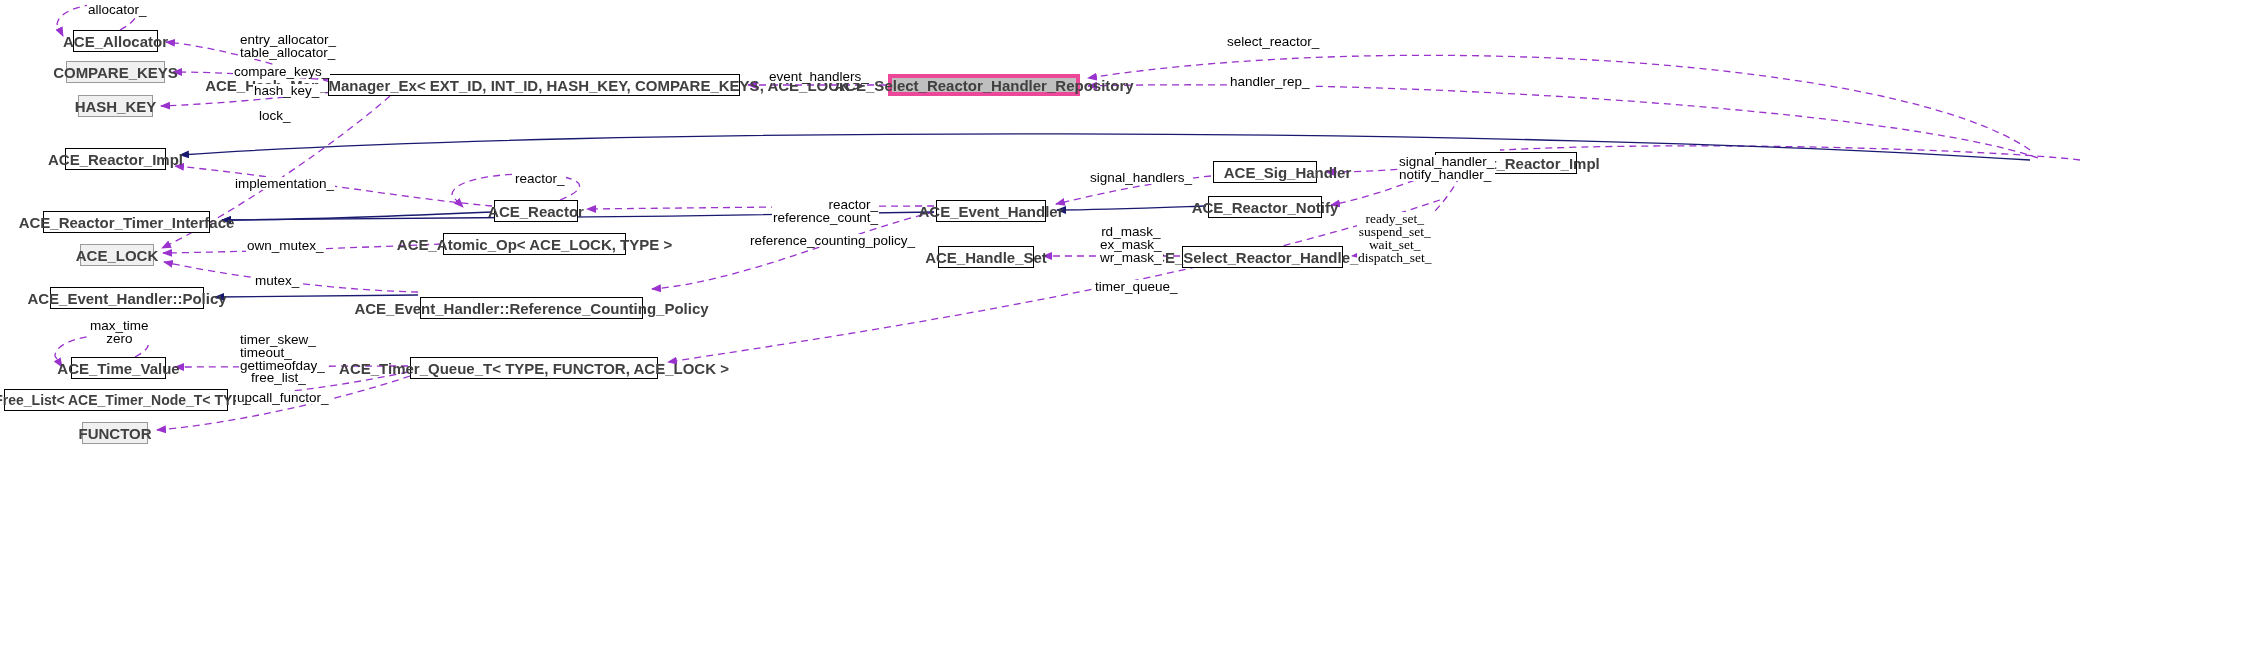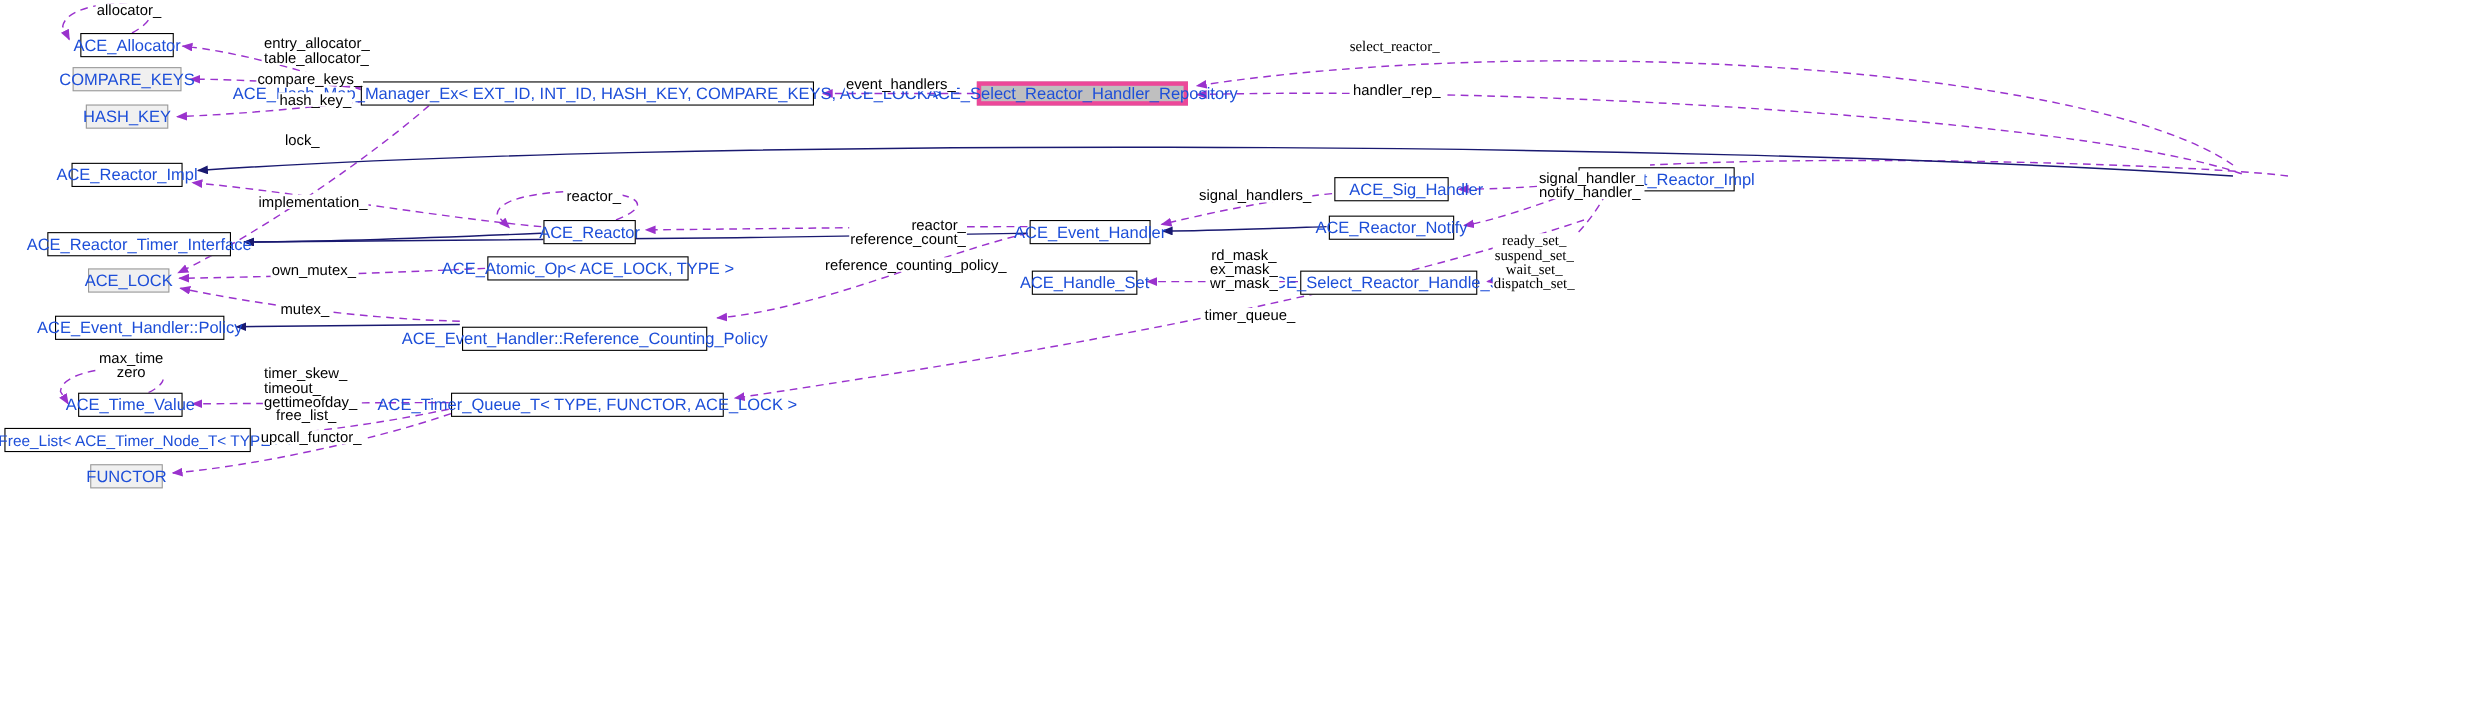--- a/index.html
+++ b/index.html
@@ -1,20 +1,20 @@
 <!DOCTYPE html>
 <html><head>
 <meta charset="utf-8">
 <style>
   html,body{margin:0;padding:0;background:#ffffff;}
   body{font-family:"Liberation Sans","DejaVu Sans",sans-serif;}
   #diagram{position:relative;width:2261px;height:655px;background:#ffffff;overflow:hidden;}
   #edges{position:absolute;left:0;top:0;width:2261px;height:655px;}
   .node{position:absolute;box-sizing:border-box;display:flex;align-items:center;justify-content:center;
-        font-size:15px;line-height:1;white-space:nowrap;color:#1d4ed8;}
+        font-size:15px;line-height:1;white-space:nowrap;color:#404040;font-weight:bold;}
   .node.plain{background:#ffffff;border:1px solid #000000;}
   .node.tmpl{background:#f0f0f0;border:1px solid #9a9a9a;}
   .node.focus{background:#bfbfbf;border:4px solid #ec4899;}
   .elabel{position:absolute;font-size:13.5px;line-height:13px;color:#000000;white-space:nowrap;
           background:#ffffff;padding:0 1px;}
   .elabel.multi{line-height:13px;}
 </style>
 </head>
 <body>
 
@@ -121,39 +121,39 @@
   <div class="node plain" style="left:1213px;top:161px;width:104px;height:22px;padding-left:45px;">ACE_Sig_Handler</div>
   <div class="node plain" style="left:1208px;top:196px;width:114px;height:22px;">ACE_Reactor_Notify</div>
   <div class="node plain" style="left:1182px;top:246px;width:161px;height:22px;">ACE_Select_Reactor_Handle_Set</div>
   <div class="node plain" style="left:1435px;top:152px;width:142px;height:22px;">ACE_Select_Reactor_Impl</div>
 
   <div class="elabel" style="left:87px;top:3px;">allocator_</div>
   <div class="elabel multi" style="left:239px;top:33px;white-space:pre;">entry_allocator_
 table_allocator_</div>
   <div class="elabel" style="left:233px;top:65px;">compare_keys_</div>
   <div class="elabel" style="left:253px;top:84px;">hash_key_</div>
-  <div class="elabel" style="left:258px;top:121px;text-align:center;">lock_</div>
+  <div class="elabel" style="left:258px;top:109px;text-align:center;">lock_</div>
   <div class="elabel" style="left:234px;top:177px;">implementation_</div>
   <div class="elabel" style="left:246px;top:239px;">own_mutex_</div>
   <div class="elabel" style="left:254px;top:274px;">mutex_</div>
   <div class="elabel multi" style="left:89px;top:319px;white-space:pre;text-align:center;">max_time
 zero</div>
   <div class="elabel multi" style="left:239px;top:333px;white-space:pre;">timer_skew_
 timeout_
 gettimeofday_</div>
   <div class="elabel" style="left:250px;top:371px;">free_list_</div>
   <div class="elabel" style="left:236px;top:391px;">upcall_functor_</div>
 
   <div class="elabel" style="left:514px;top:172px;">reactor_</div>
   <div class="elabel multi" style="left:772px;top:198px;white-space:pre;text-align:right;">reactor_
 reference_count_</div>
   <div class="elabel" style="left:749px;top:234px;">reference_counting_policy_</div>
   <div class="elabel" style="left:768px;top:70px;">event_handlers_</div>
 
-  <div class="elabel" style="left:1226px;top:35px;font-family:Liberation Serif, serif;">select_reactor_</div>
+  <div class="elabel" style="left:1226px;top:35px;">select_reactor_</div>
   <div class="elabel" style="left:1229px;top:75px;">handler_rep_</div>
   <div class="elabel" style="left:1089px;top:171px;">signal_handlers_</div>
   <div class="elabel multi" style="left:1099px;top:225px;white-space:pre;text-align:center;">rd_mask_
 ex_mask_
 wr_mask_</div>
   <div class="elabel" style="left:1094px;top:280px;">timer_queue_</div>
   <div class="elabel multi" style="left:1398px;top:155px;white-space:pre;text-align:left;">signal_handler_
 notify_handler_</div>
   <div class="elabel multi" style="left:1357px;top:212px;white-space:pre;text-align:center;font-family:Liberation Serif, serif;">ready_set_
 suspend_set_

